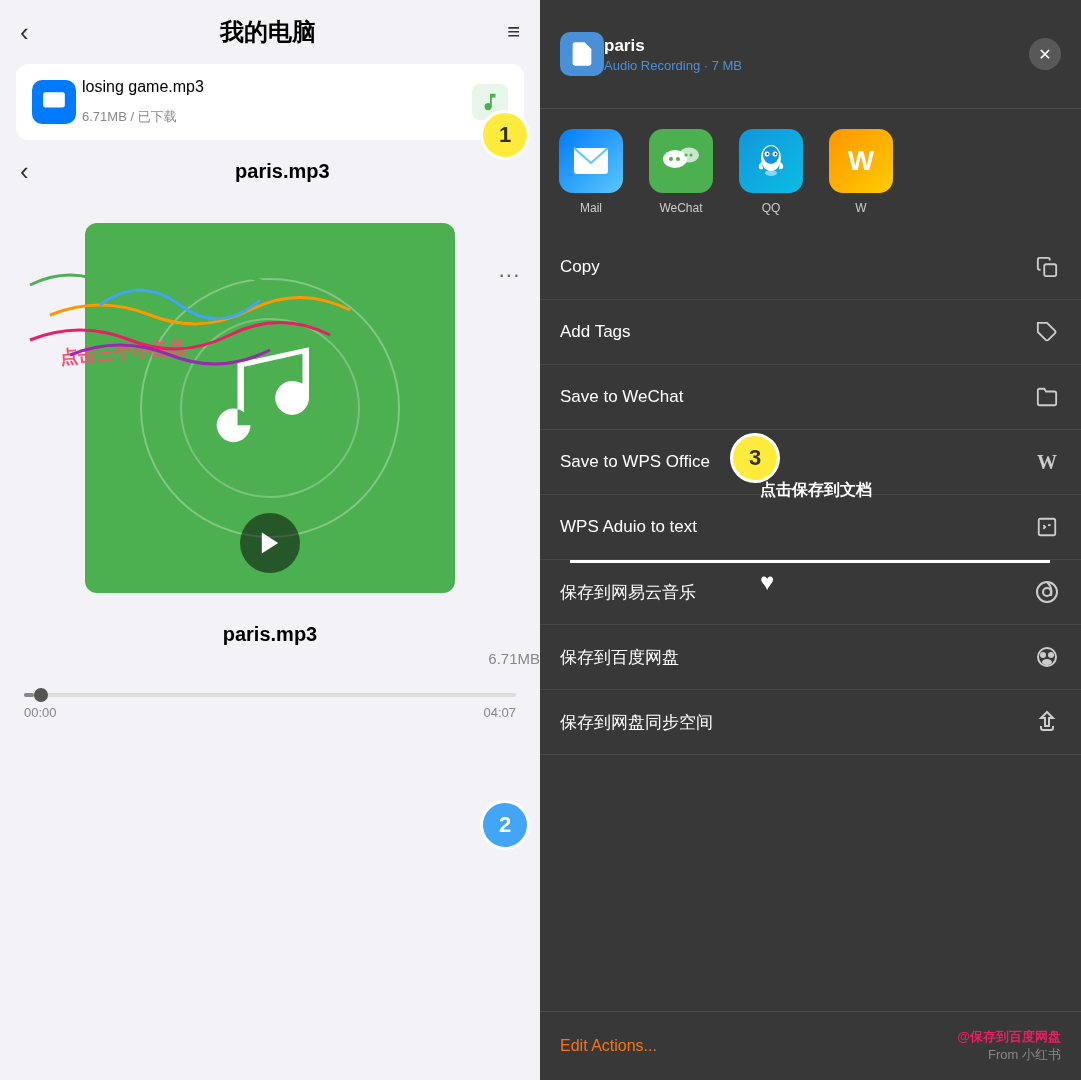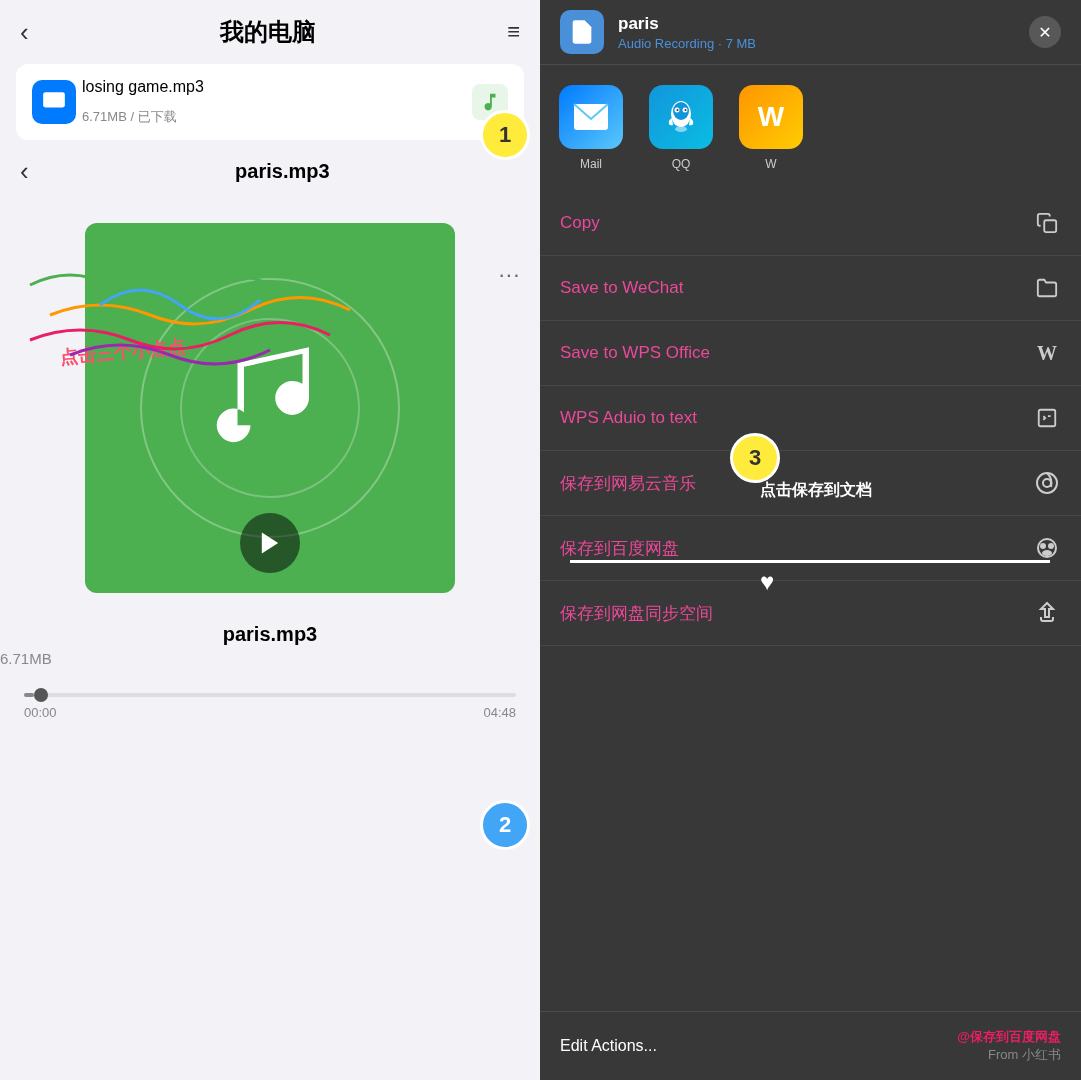--- a/index.html
+++ b/index.html
@@ -173,21 +173,21 @@
 
     .track-name {
       text-align: center;
       font-size: 20px;
       font-weight: 600;
       color: #000;
       margin-top: 10px;
     }
 
     .track-size {
-      text-align: left;
+      text-align: right;
       font-size: 15px;
       color: #888;
       margin-top: 4px;
     }
 
     .progress-area {
       padding: 20px 24px 10px;
     }
 
     .progress-times {
@@ -292,22 +292,22 @@
       width: 541px;
       height: 1080px;
       background: rgba(50,50,50,0.97);
       display: flex;
       flex-direction: column;
     }
 
     .share-header {
       display: flex;
       align-items: center;
-      padding: 10px 20px;
-      gap: 14px;
+      padding: 32px 20px;
+      gap: 0;
       border-bottom: 1px solid rgba(255,255,255,0.1);
     }
 
     .file-icon-share {
       width: 44px;
       height: 44px;
       background: #4a90d9;
       border-radius: 10px;
       display: flex;
       align-items: center;
@@ -408,21 +408,21 @@
       display: flex;
       align-items: center;
       justify-content: space-between;
       padding: 18px 20px;
       border-bottom: 1px solid rgba(255,255,255,0.08);
       cursor: pointer;
     }
 
     .menu-item-text {
       font-size: 17px;
-      color: #ec4899;
+      color: #ffffff;
     }
 
     .menu-item-icon {
       width: 28px;
       height: 28px;
       display: flex;
       align-items: center;
       justify-content: center;
       color: #ccc;
       font-size: 20px;
@@ -431,21 +431,21 @@
     .bottom-row {
       display: flex;
       justify-content: space-between;
       align-items: center;
       padding: 16px 20px;
       border-top: 1px solid rgba(255,255,255,0.1);
     }
 
     .edit-actions {
       font-size: 16px;
-      color: #ffffff;
+      color: #f97316;
       cursor: pointer;
     }
 
     .watermark {
       font-size: 13px;
       color: #888;
       text-align: right;
     }
 
     .watermark-handle {
@@ -559,21 +559,21 @@
   <div class="track-name">paris.mp3</div>
   <div class="track-size">6.71MB</div>
 
   <div class="progress-area">
     <div class="progress-bar">
       <div class="progress-fill"></div>
       <div class="progress-thumb"></div>
     </div>
     <div class="progress-times">
       <span>00:00</span>
-      <span>04:48</span>
+      <span>04:07</span>
     </div>
   </div>
 
   <div class="annotation-text">点击三个小点点</div>
 
   <div class="annotation-num-1">1</div>
 
   <div class="annotation-num-2">2</div>
 
   <svg class="deco-lines" width="460" height="120" viewBox="0 0 460 120" style="position:absolute; top:255px; left:20px; pointer-events:none;">
@@ -607,20 +607,33 @@
     <div class="app-item">
       <div class="app-icon app-icon-mail">
         <svg width="36" height="28" viewBox="0 0 36 28" fill="white">
           <rect x="1" y="1" width="34" height="26" rx="3" fill="white"></rect>
           <polyline points="1,1 18,16 35,1" fill="none" stroke="#5ac8fa" stroke-width="2"></polyline>
         </svg>
       </div>
       <span class="app-label">Mail</span>
     </div>
 
+    <div class="app-item">
+      <div class="app-icon app-icon-wechat">
+        <svg width="40" height="36" viewBox="0 0 40 36" fill="white">
+          <ellipse cx="14" cy="16" rx="12" ry="9" fill="white"></ellipse>
+          <circle cx="10" cy="16" r="2" fill="#4caf50"></circle>
+          <circle cx="17" cy="16" r="2" fill="#4caf50"></circle>
+          <ellipse cx="28" cy="12" rx="10" ry="7.5" fill="rgba(255,255,255,0.7)"></ellipse>
+          <circle cx="25" cy="12" r="1.5" fill="#4caf50"></circle>
+          <circle cx="30" cy="12" r="1.5" fill="#4caf50"></circle>
+        </svg>
+      </div>
+      <span class="app-label">WeChat</span>
+    </div>
 
     <div class="app-item">
       <div class="app-icon app-icon-qq">
         <svg width="38" height="38" viewBox="0 0 38 38" fill="white">
           <ellipse cx="19" cy="16" rx="10" ry="13" fill="white"></ellipse>
           <ellipse cx="19" cy="13" rx="8" ry="9" fill="#1296db"></ellipse>
           <circle cx="15" cy="12" r="2.5" fill="white"></circle>
           <circle cx="23" cy="12" r="2.5" fill="white"></circle>
           <circle cx="15.5" cy="12" r="1" fill="#333"></circle>
           <circle cx="23.5" cy="12" r="1" fill="#333"></circle>
@@ -645,20 +658,29 @@
     <div class="menu-item">
       <span class="menu-item-text">Copy</span>
       <div class="menu-item-icon">
         <svg width="22" height="22" viewBox="0 0 24 24" fill="none" stroke="#ccc" stroke-width="2">
           <rect x="9" y="9" width="13" height="13" rx="2"></rect>
           <path d="M5 15H4a2 2 0 01-2-2V4a2 2 0 012-2h9a2 2 0 012 2v1"></path>
         </svg>
       </div>
     </div>
 
+    <div class="menu-item">
+      <span class="menu-item-text">Add Tags</span>
+      <div class="menu-item-icon">
+        <svg width="22" height="22" viewBox="0 0 24 24" fill="none" stroke="#ccc" stroke-width="2">
+          <path d="M20.59 13.41l-7.17 7.17a2 2 0 01-2.83 0L2 12V2h10l8.59 8.59a2 2 0 010 2.82z"></path>
+          <line x1="7" y1="7" x2="7.01" y2="7"></line>
+        </svg>
+      </div>
+    </div>
 
     <div class="menu-item">
       <span class="menu-item-text">Save to WeChat</span>
       <div class="menu-item-icon">
         <svg width="22" height="22" viewBox="0 0 24 24" fill="none" stroke="#ccc" stroke-width="2">
           <path d="M22 19a2 2 0 01-2 2H4a2 2 0 01-2-2V5a2 2 0 012-2h5l2 3h9a2 2 0 012 2z"></path>
         </svg>
       </div>
     </div>
 

